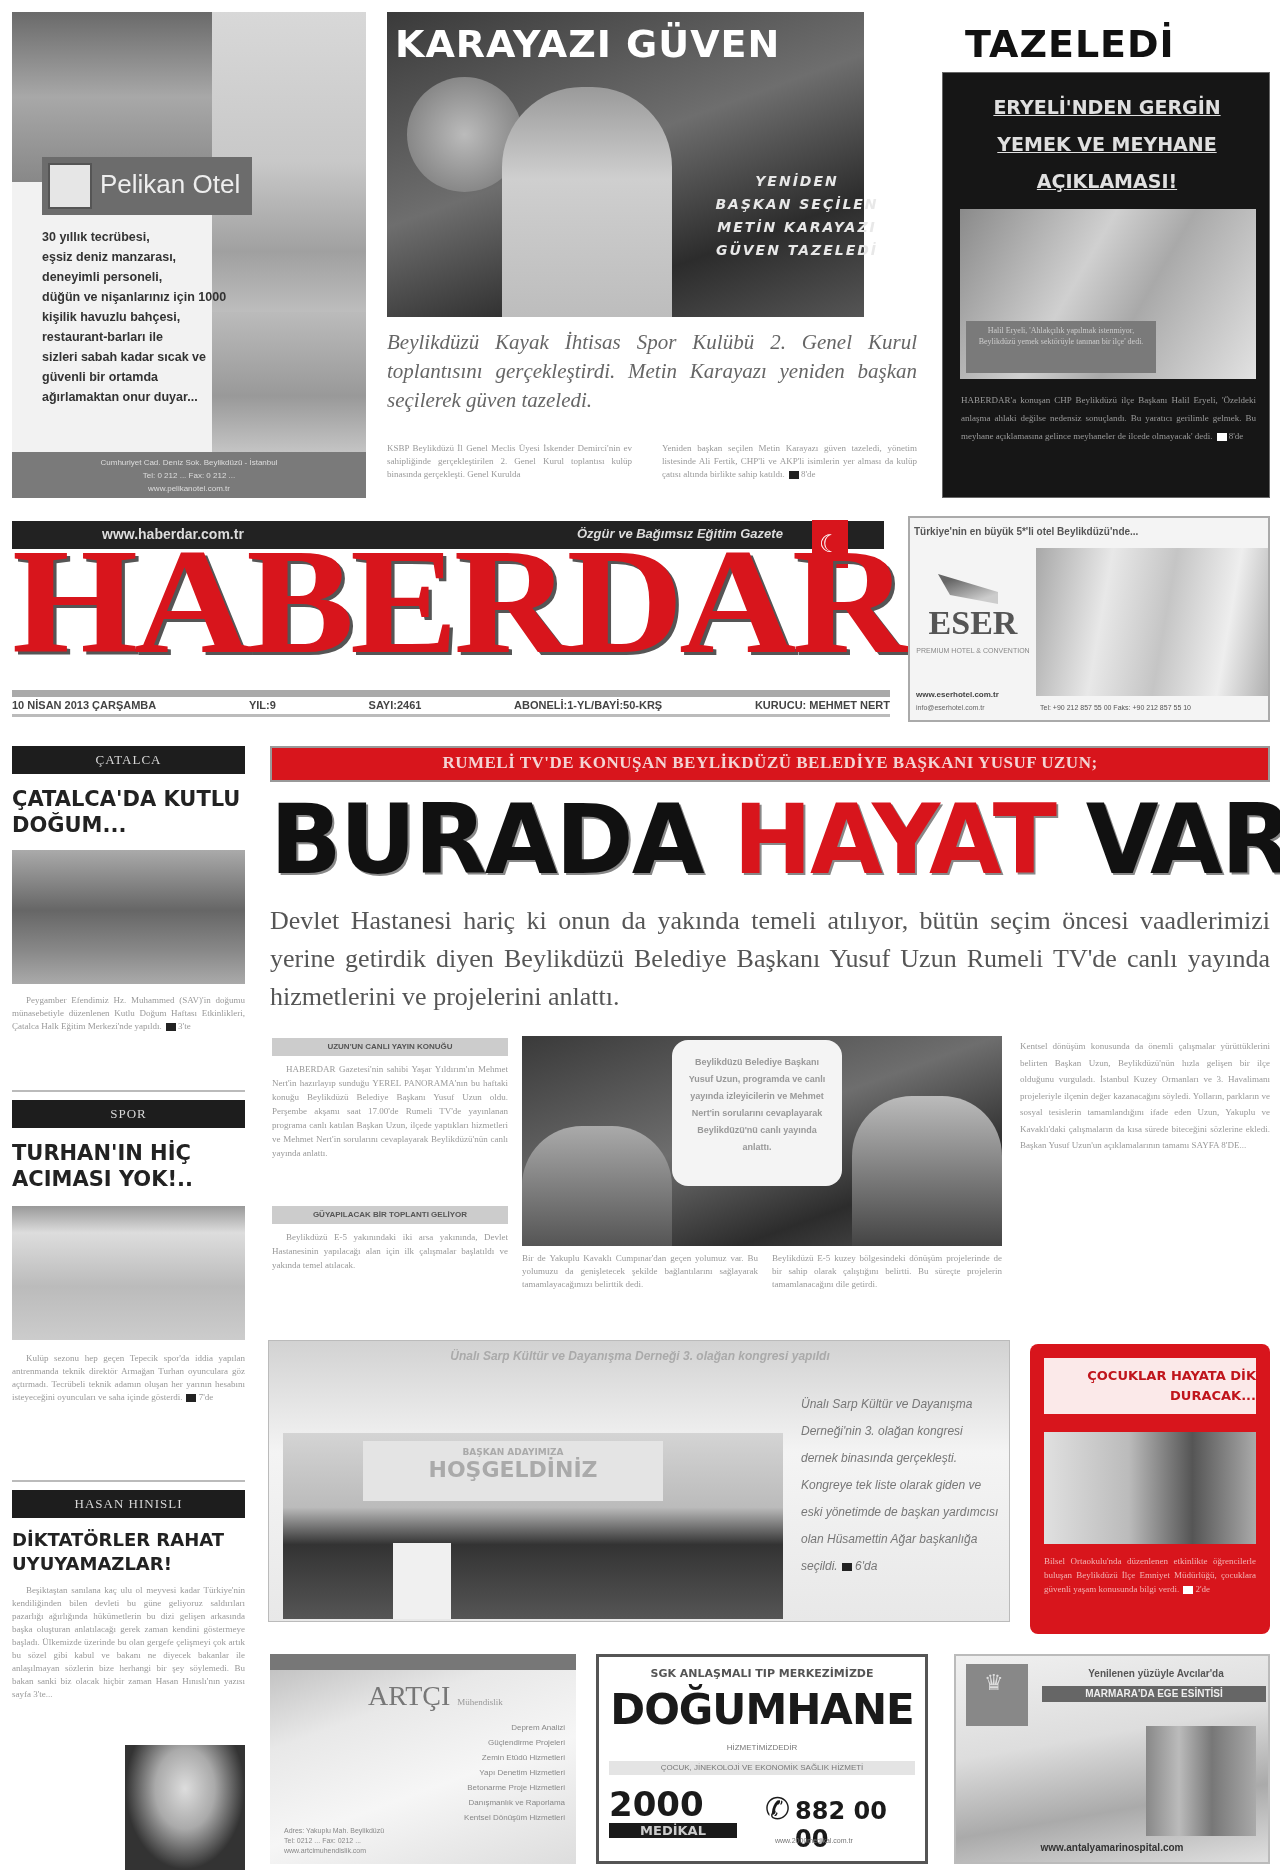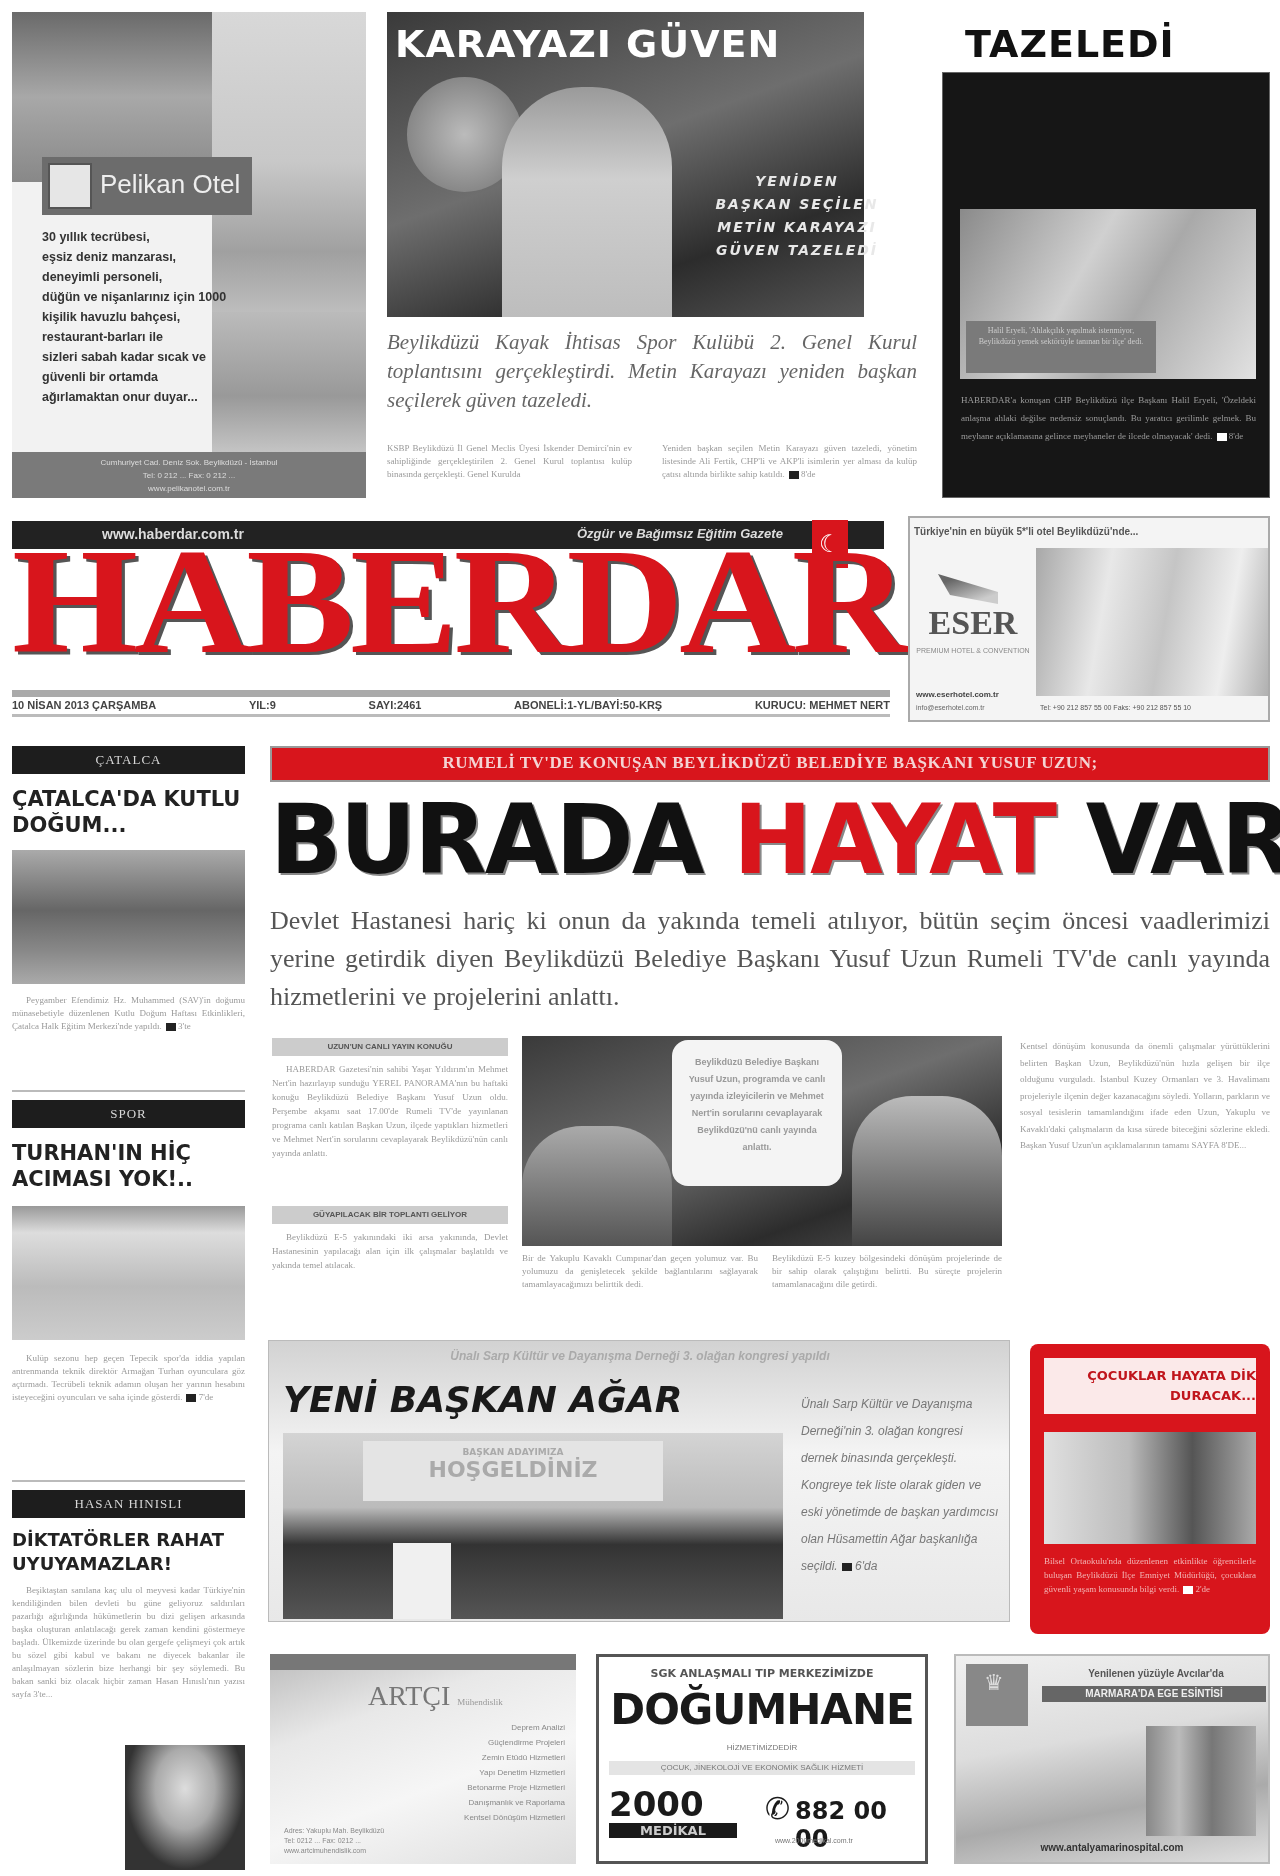--- a/index.html
+++ b/index.html
@@ -57,20 +57,25 @@
   <div class="abs" style="left:8px;top:12px;font-family:'DejaVu Sans',sans-serif;font-weight:bold;font-size:38px;color:#fff;letter-spacing:1px;white-space:nowrap;">KARAYAZI GÜVEN</div>
   <div class="abs" style="left:578px;top:12px;font-family:'DejaVu Sans',sans-serif;font-weight:bold;font-size:38px;color:#111;letter-spacing:1px;white-space:nowrap;">TAZELEDİ</div>
   <div class="abs" style="left:0;top:318px;width:530px;font-family:'Liberation Serif',serif;font-style:italic;font-size:21px;line-height:29px;color:#666;text-align:justify;">Beylikdüzü Kayak İhtisas Spor Kulübü 2. Genel Kurul toplantısını gerçekleştirdi. Metin Karayazı yeniden başkan seçilerek güven tazeledi.</div>
   <div class="abs blur-lines" style="left:0;top:432px;width:245px;height:54px;overflow:hidden;">KSBP Beylikdüzü İl Genel Meclis Üyesi İskender Demirci'nin ev sahipliğinde gerçekleştirilen 2. Genel Kurul toplantısı kulüp binasında gerçekleşti. Genel Kurulda</div>
   <div class="abs blur-lines" style="left:275px;top:432px;width:255px;height:54px;overflow:hidden;">
     <span>Yeniden başkan seçilen Metin Karayazı güven tazeledi, yönetim listesinde Ali Fertik, CHP'li ve AKP'li isimlerin yer alması da kulüp çatısı altında birlikte sahip katıldı.</span><span class="jump"></span> <span>8'de</span>
   </div>
 </div>
 
 <div class="abs" style="left:942px;top:72px;width:328px;height:426px;background:#161616;border:1px solid #666;">
+  <div class="abs" style="left:0;top:16px;width:328px;text-align:center;font-family:'DejaVu Sans',sans-serif;font-weight:bold;font-size:19px;line-height:37px;color:#e0e0e0;">
+    <div><span style="text-decoration:underline;">ERYELİ'NDEN GERGİN</span></div>
+    <div><span style="text-decoration:underline;">YEMEK VE MEYHANE</span></div>
+    <div><span style="text-decoration:underline;">AÇIKLAMASI!</span></div>
+  </div>
   <div class="abs" style="left:17px;top:136px;width:296px;height:170px;background:linear-gradient(120deg,#8a8a8a,#d0d0d0 40%,#a9a9a9 60%,#e2e2e2);">
     <div class="abs greytxt" style="left:6px;top:112px;width:190px;height:52px;background:#7a7a7a;color:#ccc;font-size:8px;line-height:11px;padding:4px;text-align:center;">Halil Eryeli, 'Ahlakçılık yapılmak istenmiyor, Beylikdüzü yemek sektörüyle tanınan bir ilçe' dedi.</div>
   </div>
   <div class="abs" style="left:18px;top:318px;width:295px;color:#9a9a9a;font-size:9px;line-height:18px;text-align:justify;">
     <span>HABERDAR'a konuşan CHP Beylikdüzü ilçe Başkanı Halil Eryeli, 'Özeldeki anlaşma ahlaki değilse nedensiz sonuçlandı. Bu yaratıcı gerilimle gelmek. Bu meyhane açıklamasına gelince meyhaneler de ilcede olmayacak' dedi.</span><span class="jump white"></span> <span>8'de</span>
   </div>
 </div>
 
 <div class="abs" style="left:12px;top:518px;width:880px;height:200px;">
   <div class="abs" style="left:0;top:3px;width:872px;height:28px;background:#222;"></div>
@@ -150,21 +155,20 @@
     <div class="abs" style="left:150px;top:4px;width:170px;height:146px;background:#f4f4f4;border-radius:16px;padding:14px 10px;font-family:'Liberation Sans',sans-serif;font-weight:bold;font-size:9px;line-height:17px;color:#999;text-align:center;overflow:hidden;">Beylikdüzü Belediye Başkanı Yusuf Uzun, programda ve canlı yayında izleyicilerin ve Mehmet Nert'in sorularını cevaplayarak Beylikdüzü'nü canlı yayında anlattı.</div>
   </div>
   <div class="abs blur-lines" style="left:252px;top:506px;width:236px;height:56px;overflow:hidden;">Bir de Yakuplu Kavaklı Cumpınar'dan geçen yolumuz var. Bu yolumuzu da genişletecek şekilde bağlantılarını sağlayarak tamamlayacağımızı belirttik dedi.</div>
   <div class="abs blur-lines" style="left:502px;top:506px;width:230px;height:56px;overflow:hidden;">Beylikdüzü E-5 kuzey bölgesindeki dönüşüm projelerinde de bir sahip olarak çalıştığını belirtti. Bu süreçte projelerin tamamlanacağını dile getirdi.</div>
 
   <div class="abs blur-lines" style="left:750px;top:292px;width:250px;height:270px;overflow:hidden;line-height:16.5px;">Kentsel dönüşüm konusunda da önemli çalışmalar yürüttüklerini belirten Başkan Uzun, Beylikdüzü'nün hızla gelişen bir ilçe olduğunu vurguladı. İstanbul Kuzey Ormanları ve 3. Havalimanı projeleriyle ilçenin değer kazanacağını söyledi. Yolların, parkların ve sosyal tesislerin tamamlandığını ifade eden Uzun, Yakuplu ve Kavaklı'daki çalışmaların da kısa sürede biteceğini sözlerine ekledi. Başkan Yusuf Uzun'un açıklamalarının tamamı SAYFA 8'DE...</div>
 </div>
 
 <div class="abs" style="left:268px;top:1340px;width:742px;height:282px;background:linear-gradient(180deg,#d2d2d2,#f4f4f4 40%,#e8e8e8);border:1px solid #bbb;">
   <div class="abs" style="left:0;top:8px;width:742px;text-align:center;font-family:'Liberation Sans',sans-serif;font-style:italic;font-weight:bold;font-size:12px;color:#aaa;white-space:nowrap;">Ünalı Sarp Kültür ve Dayanışma Derneği 3. olağan kongresi yapıldı</div>
-  <div class="abs" style="left:14px;top:38px;font-family:'DejaVu Sans',sans-serif;font-weight:bold;font-style:italic;font-size:36px;color:#1a1a1a;white-space:nowrap;">YENİ BAŞKAN AĞAR</div>
   <div class="abs" style="left:14px;top:92px;width:500px;height:186px;background:linear-gradient(180deg,#d4d4d4 0%,#bbb 40%,#333 60%,#555 100%);">
     <div class="abs" style="left:80px;top:8px;width:300px;height:60px;background:#e4e4e4;text-align:center;font-family:'DejaVu Sans',sans-serif;font-weight:bold;color:#aaa;">
       <div style="font-size:9px;margin-top:6px;">BAŞKAN ADAYIMIZA</div>
       <div style="font-size:22px;">HOŞGELDİNİZ</div>
     </div>
     <div class="abs" style="left:110px;top:110px;width:58px;height:76px;background:#f0f0f0;"></div>
   </div>
   <div class="abs" style="left:532px;top:50px;width:200px;font-family:'Liberation Sans',sans-serif;font-style:italic;font-size:12px;line-height:27px;color:#777;">
     <span>Ünalı Sarp Kültür ve Dayanışma Derneği'nin 3. olağan kongresi dernek binasında gerçekleşti. Kongreye tek liste olarak giden ve eski yönetimde de başkan yardımcısı olan Hüsamettin Ağar başkanlığa seçildi.</span><span class="jump"></span> <span>6'da</span>
   </div>

